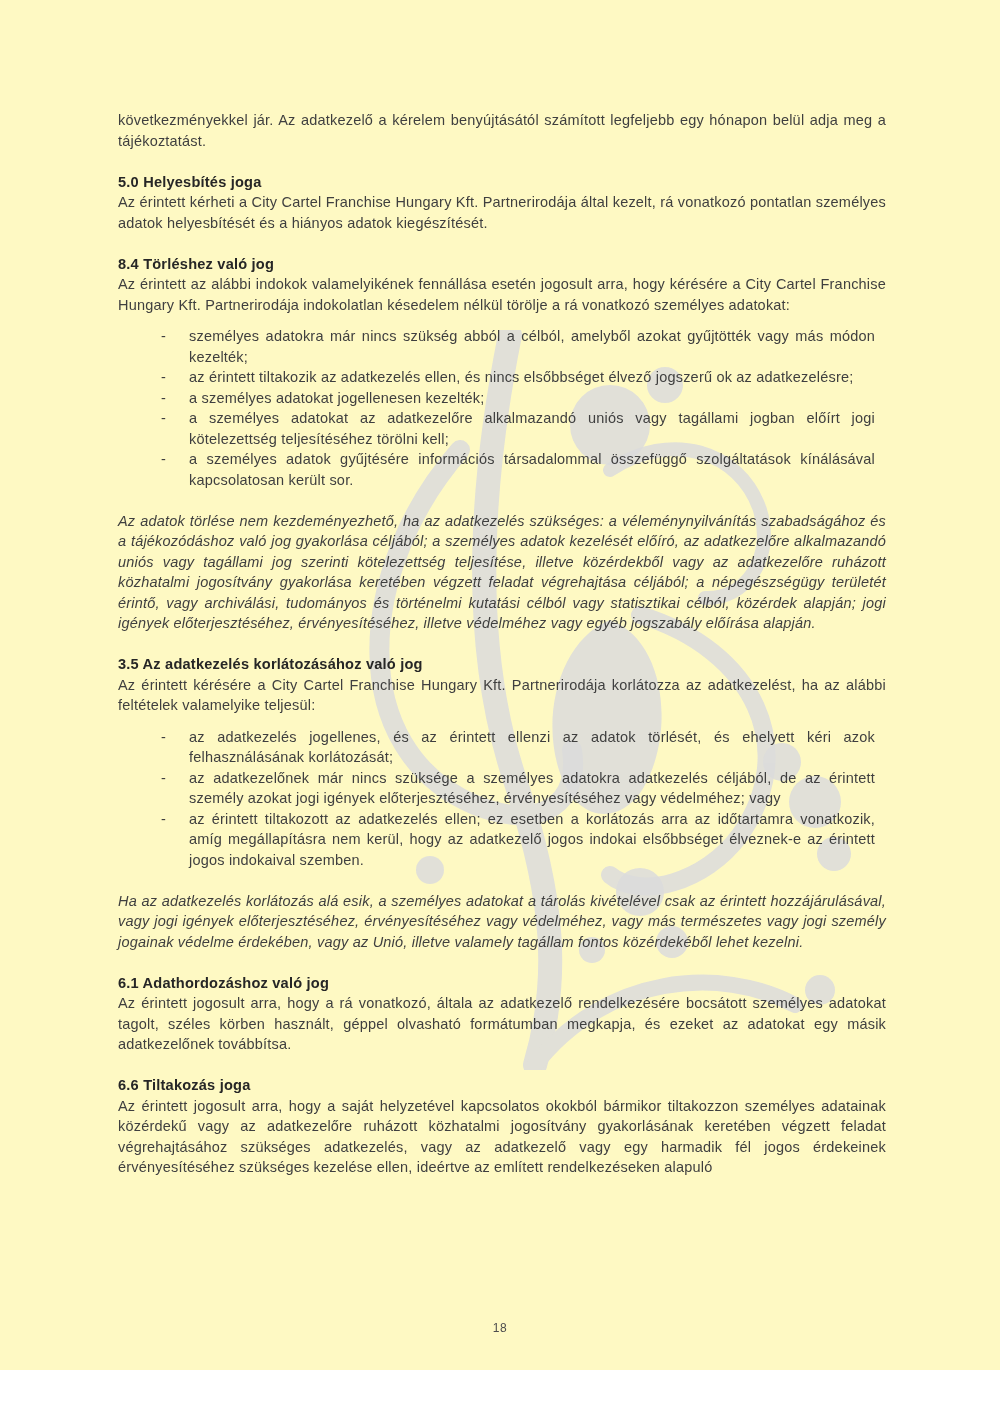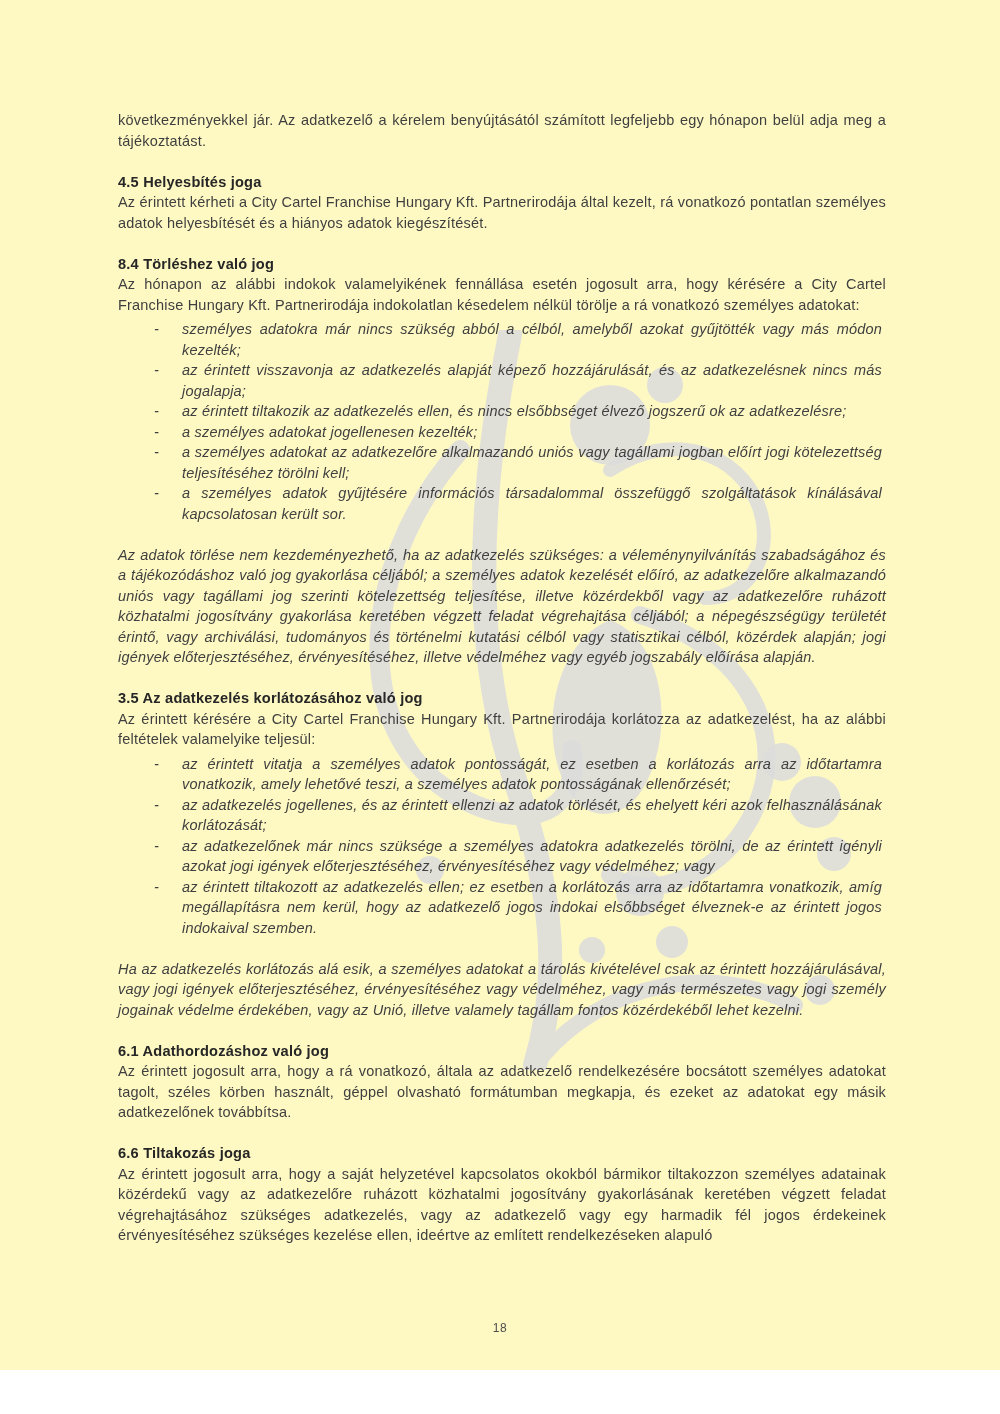--- a/index.html
+++ b/index.html
@@ -34,21 +34,21 @@
   }
   p { margin: 0; text-align: justify; }
   h3 {
     margin: 20.5px 0 0 0;
     font-size: 14.6px;
     line-height: 20.5px;
     font-weight: bold;
     color: #262626;
     letter-spacing: 0.2px;
   }
-  ul.dash-list { margin: 4px; padding: 0; list-style: none; font-style: italic; }
+  ul.dash-list { margin: 11px; padding: 0; list-style: none; }
   ul.dash-list li {
     position: relative;
     padding-left: 60px;
     text-align: justify;
   }
   ul.dash-list li::before {
     content: "-";
     position: absolute;
     left: 32px;
     top: 0;
@@ -103,41 +103,39 @@
         <circle cx="120" cy="540" r="14"></circle>
         <circle cx="510" cy="660" r="15"></circle>
       </g>
     </svg>
   </div>
 
   <div class="content">
 
     <p>következményekkel jár. Az adatkezelő a kérelem benyújtásától számított legfeljebb egy hónapon belül adja meg a tájékoztatást.</p>
 
-    <h3>4.5 Helyesbítés joga</h3>
+    <h3>5.0 Helyesbítés joga</h3>
     <p>Az érintett kérheti a City Cartel Franchise Hungary Kft. Partnerirodája által kezelt, rá vonatkozó pontatlan személyes adatok helyesbítését és a hiányos adatok kiegészítését.</p>
 
     <h3>8.4  Törléshez való jog</h3>
-    <p>Az hónapon az alábbi indokok valamelyikének fennállása esetén jogosult arra, hogy kérésére a City Cartel Franchise Hungary Kft. Partnerirodája indokolatlan késedelem nélkül törölje a rá vonatkozó személyes adatokat:</p>
+    <p>Az érintett az alábbi indokok valamelyikének fennállása esetén jogosult arra, hogy kérésére a City Cartel Franchise Hungary Kft. Partnerirodája indokolatlan késedelem nélkül törölje a rá vonatkozó személyes adatokat:</p>
     <ul class="dash-list">
       <li>személyes adatokra  már nincs szükség abból  a célból, amelyből  azokat gyűjtötték  vagy más módon kezelték;</li>
-      <li>az érintett visszavonja az adatkezelés alapját képező hozzájárulását, és az adatkezelésnek nincs más jogalapja;</li>
       <li>az érintett tiltakozik az adatkezelés ellen, és nincs elsőbbséget élvező jogszerű ok az adatkezelésre;</li>
       <li>a személyes adatokat jogellenesen kezelték;</li>
       <li>a személyes adatokat az adatkezelőre alkalmazandó uniós vagy tagállami jogban előírt jogi kötelezettség teljesítéséhez törölni kell;</li>
       <li>a személyes adatok gyűjtésére információs társadalommal összefüggő szolgáltatások kínálásával kapcsolatosan került sor.</li>
     </ul>
     <p class="gap">Az adatok törlése nem kezdeményezhető, ha az adatkezelés szükséges: a véleménynyilvánítás szabadságához és a tájékozódáshoz való jog gyakorlása céljából; a személyes adatok kezelését előíró, az adatkezelőre alkalmazandó uniós vagy tagállami jog szerinti kötelezettség teljesítése, illetve közérdekből vagy az adatkezelőre ruházott közhatalmi jogosítvány gyakorlása keretében végzett feladat végrehajtása céljából; a népegészségügy területét érintő, vagy archiválási, tudományos és történelmi kutatási célból vagy statisztikai célból, közérdek alapján;  jogi igények előterjesztéséhez, érvényesítéséhez, illetve védelméhez vagy egyéb jogszabály előírása alapján.</p>
 
     <h3>3.5  Az adatkezelés korlátozásához való jog</h3>
     <p>Az érintett kérésére a City Cartel Franchise Hungary Kft. Partnerirodája korlátozza az adatkezelést, ha az alábbi feltételek valamelyike teljesül:</p>
     <ul class="dash-list">
-      <li>az érintett vitatja a személyes adatok pontosságát, ez esetben a korlátozás arra az időtartamra vonatkozik, amely lehetővé teszi, a személyes adatok pontosságának ellenőrzését;</li>
       <li>az adatkezelés jogellenes, és az érintett ellenzi az adatok törlését, és ehelyett kéri azok felhasználásának korlátozását;</li>
-      <li>az adatkezelőnek már nincs szüksége a személyes adatokra adatkezelés törölni, de az érintett igényli azokat jogi igények előterjesztéséhez, érvényesítéséhez vagy védelméhez; vagy</li>
+      <li>az adatkezelőnek már nincs szüksége a személyes adatokra adatkezelés céljából, de az érintett személy azokat jogi igények előterjesztéséhez, érvényesítéséhez vagy védelméhez; vagy</li>
       <li>az érintett tiltakozott az adatkezelés ellen; ez esetben a korlátozás arra az időtartamra vonatkozik, amíg megállapításra nem kerül, hogy az adatkezelő jogos indokai elsőbbséget élveznek-e az érintett jogos indokaival szemben.</li>
     </ul>
     <p class="gap">Ha az adatkezelés korlátozás alá esik, a személyes adatokat a tárolás kivételével csak az érintett hozzájárulásával, vagy jogi igények előterjesztéséhez, érvényesítéséhez vagy védelméhez, vagy más természetes vagy jogi személy jogainak védelme érdekében, vagy az Unió, illetve valamely tagállam fontos közérdekéből lehet kezelni.</p>
 
     <h3>6.1 Adathordozáshoz való jog</h3>
     <p>Az érintett jogosult arra, hogy a rá vonatkozó, általa az adatkezelő rendelkezésére bocsátott személyes adatokat tagolt, széles körben használt, géppel olvasható formátumban megkapja, és ezeket az adatokat egy másik adatkezelőnek továbbítsa.</p>
 
     <h3>6.6 Tiltakozás joga</h3>
     <p>Az érintett jogosult arra, hogy a saját helyzetével kapcsolatos okokból bármikor tiltakozzon személyes adatainak közérdekű vagy az adatkezelőre ruházott közhatalmi jogosítvány gyakorlásának keretében végzett feladat végrehajtásához szükséges adatkezelés, vagy az adatkezelő vagy egy harmadik fél jogos érdekeinek érvényesítéséhez szükséges kezelése ellen, ideértve az említett rendelkezéseken alapuló</p>
 

